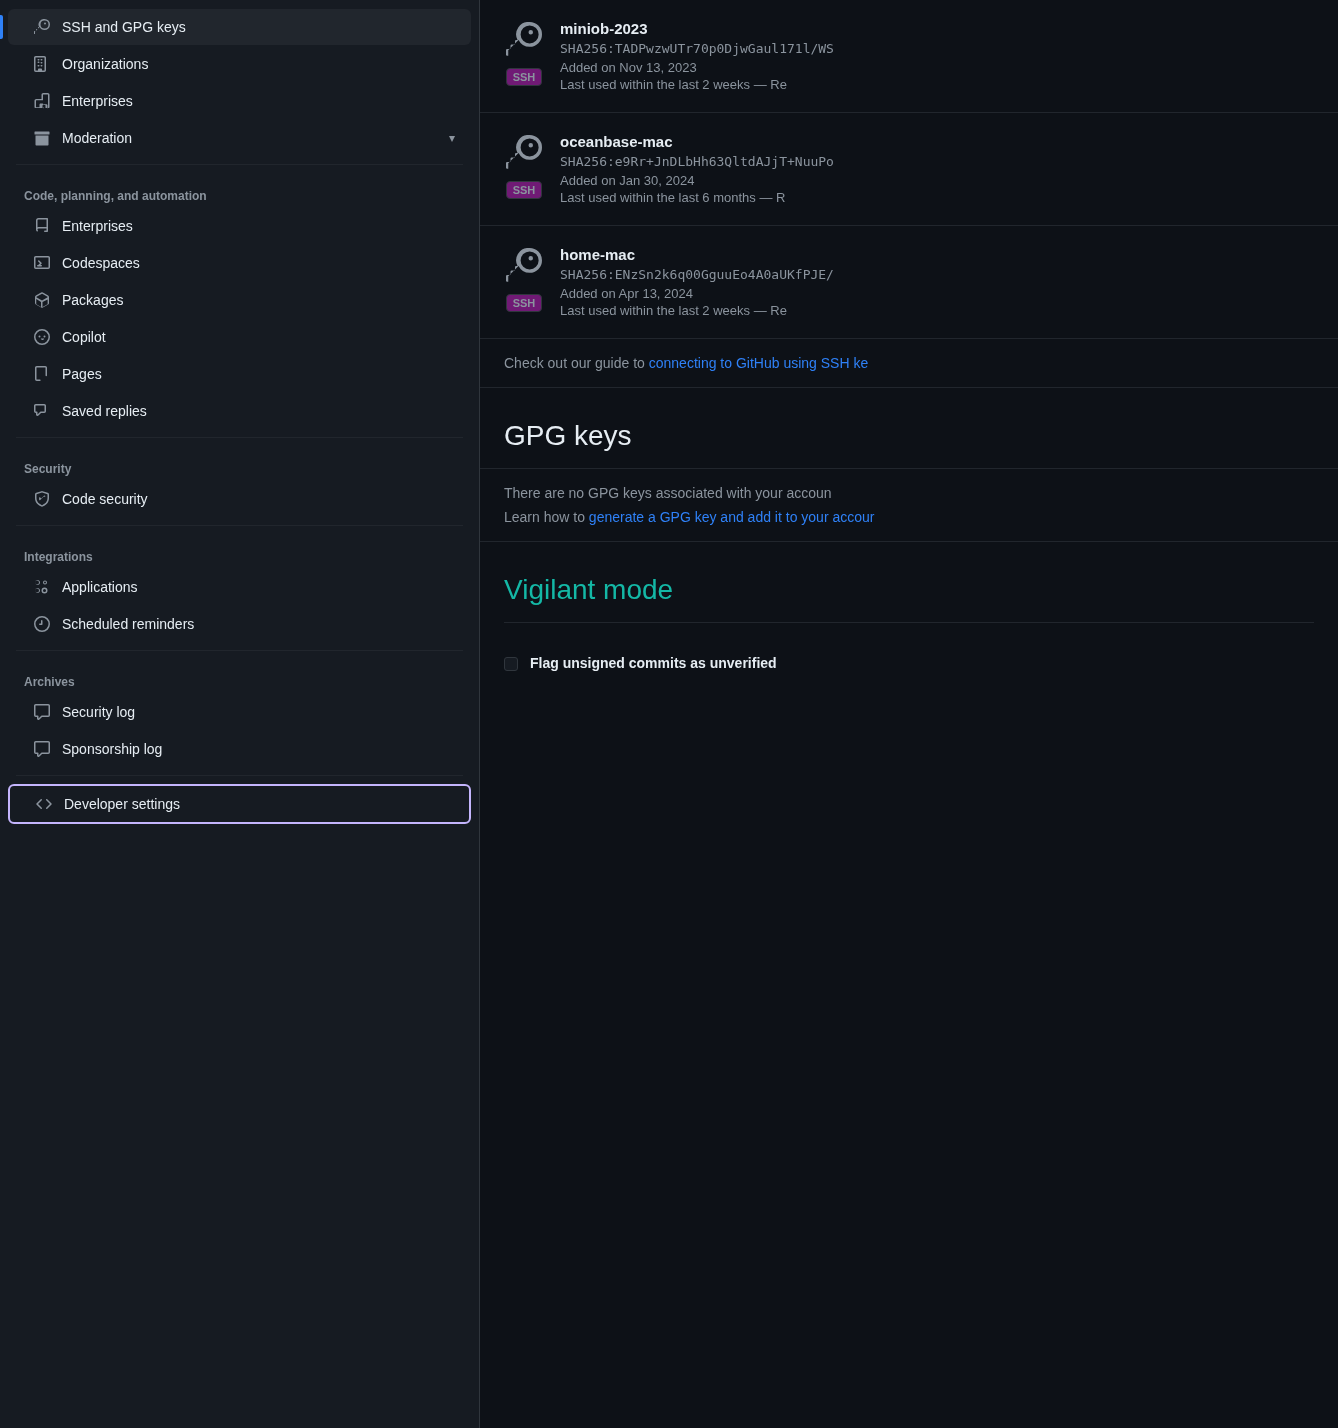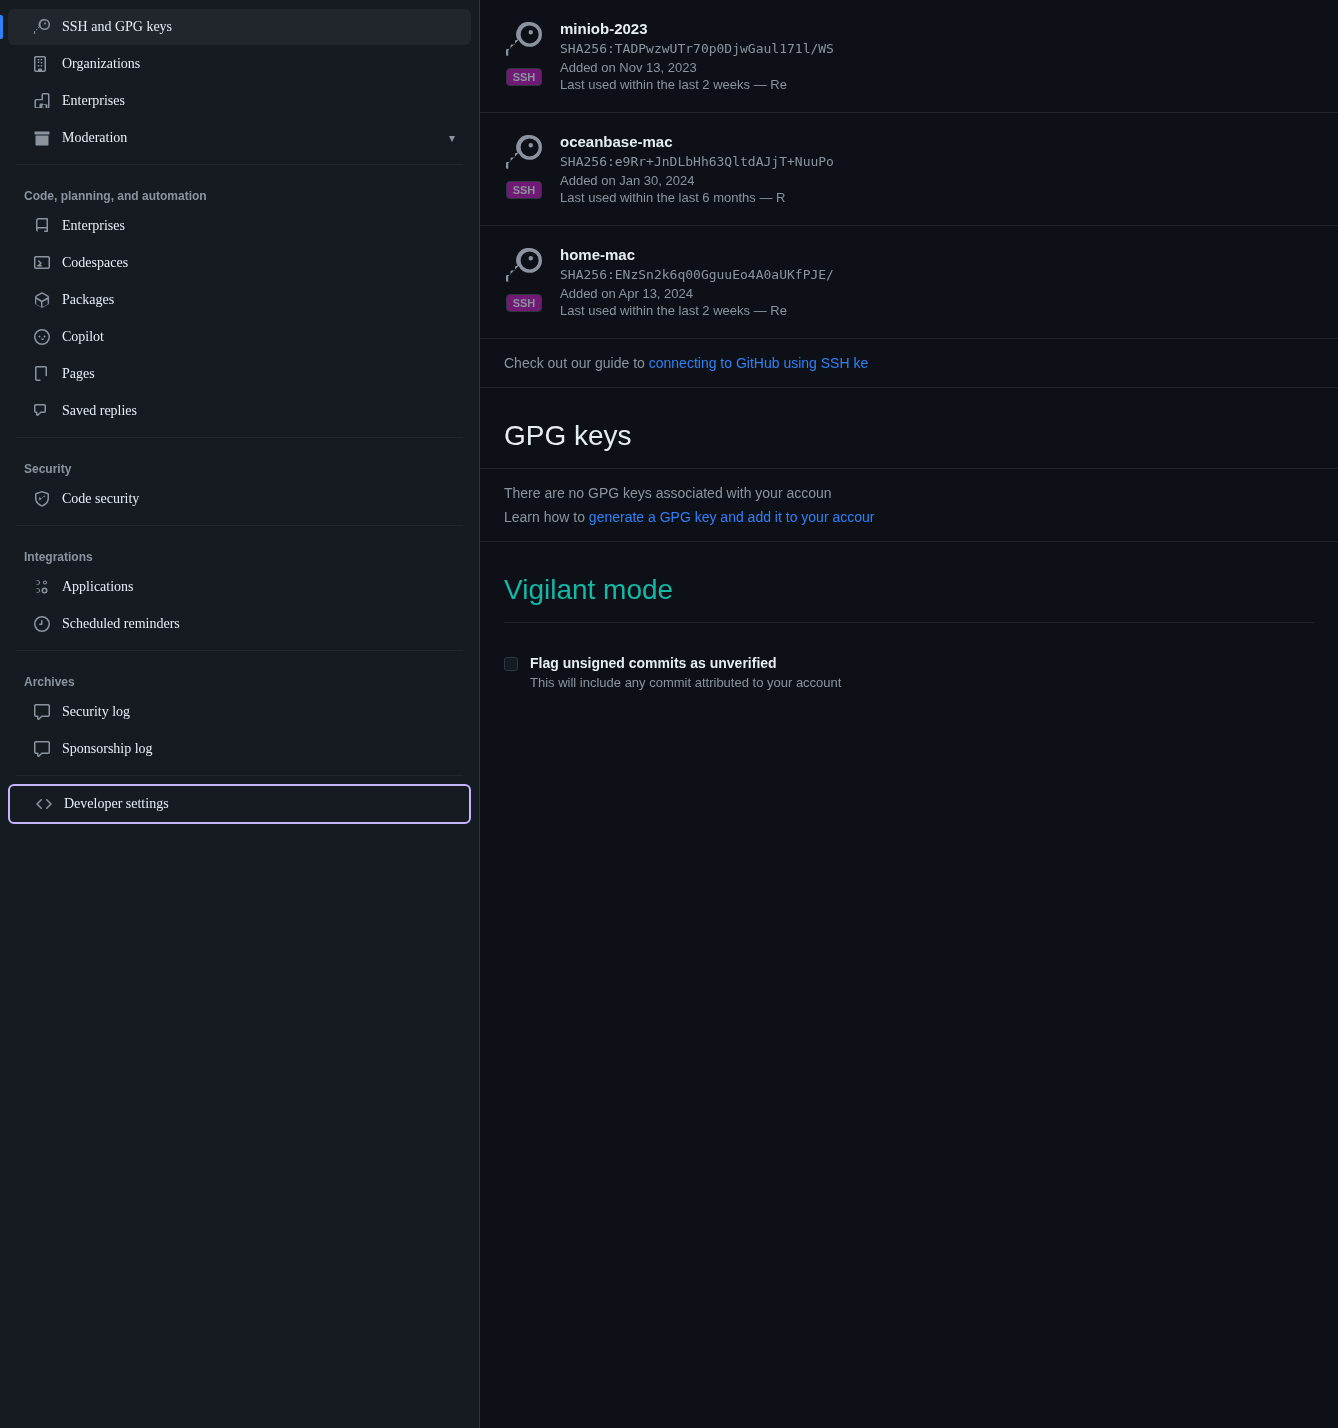--- a/index.html
+++ b/index.html
@@ -34,21 +34,20 @@
       display: flex;
       align-items: center;
       padding: 8px 16px 8px 24px;
       cursor: pointer;
       color: #e6edf3;
       font-size: 14px;
       border-radius: 6px;
       margin: 1px 8px;
       gap: 10px;
       position: relative;
-      font-family: Liberation Serif, serif;
     }
     .sidebar-item.active {
       background: #21262d;
     }
     .sidebar-item.active-indicator::before {
       content: '';
       position: absolute;
       left: -8px;
       top: 50%;
       transform: translateY(-50%);
@@ -492,18 +491,17 @@
       <a href="#">generate a GPG key and add it to your accour</a>
     </p>
   </div>
 
   <div class="vigilant-section">
     <h2 class="vigilant-heading">Vigilant mode</h2>
     <div class="vigilant-option">
       <div class="vigilant-checkbox"></div>
       <div class="vigilant-option-text">
         <div class="vigilant-option-label">Flag unsigned commits as unverified</div>
-        <div class="vigilant-option-desc">This will include any commit attributed to your account</div>
       </div>
     </div>
   </div>
 
 </div>
 
 </body></html>

